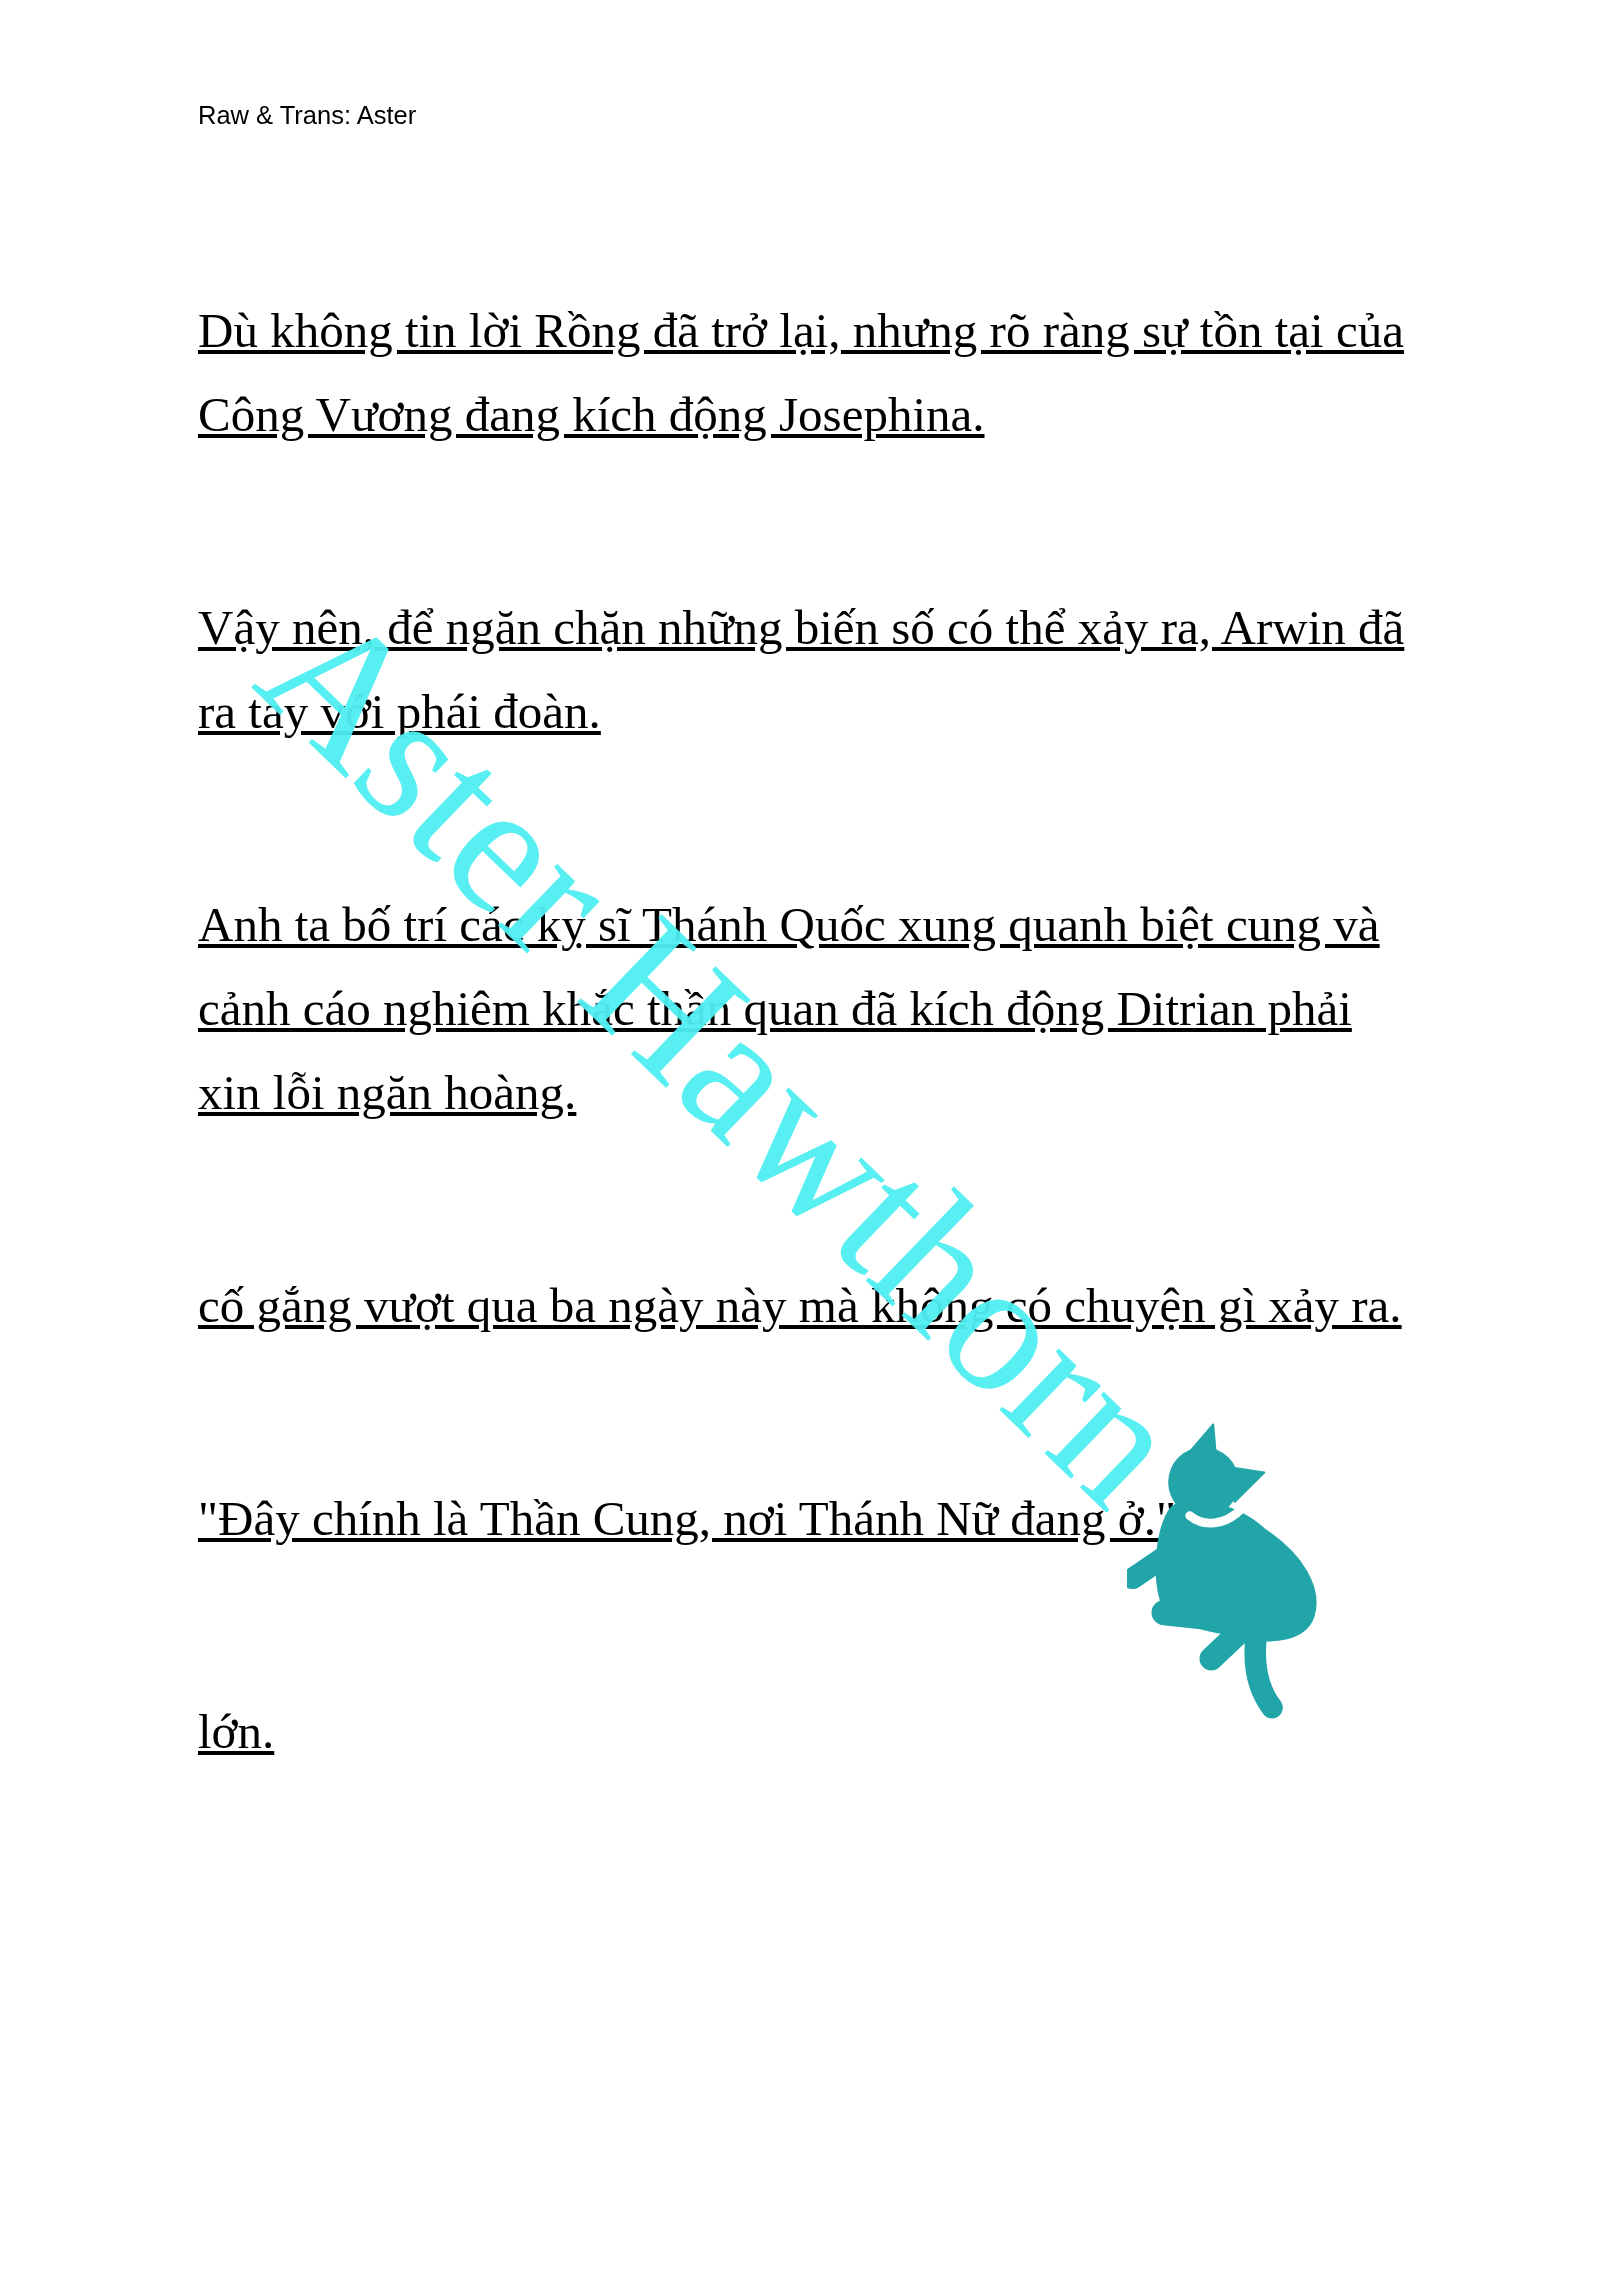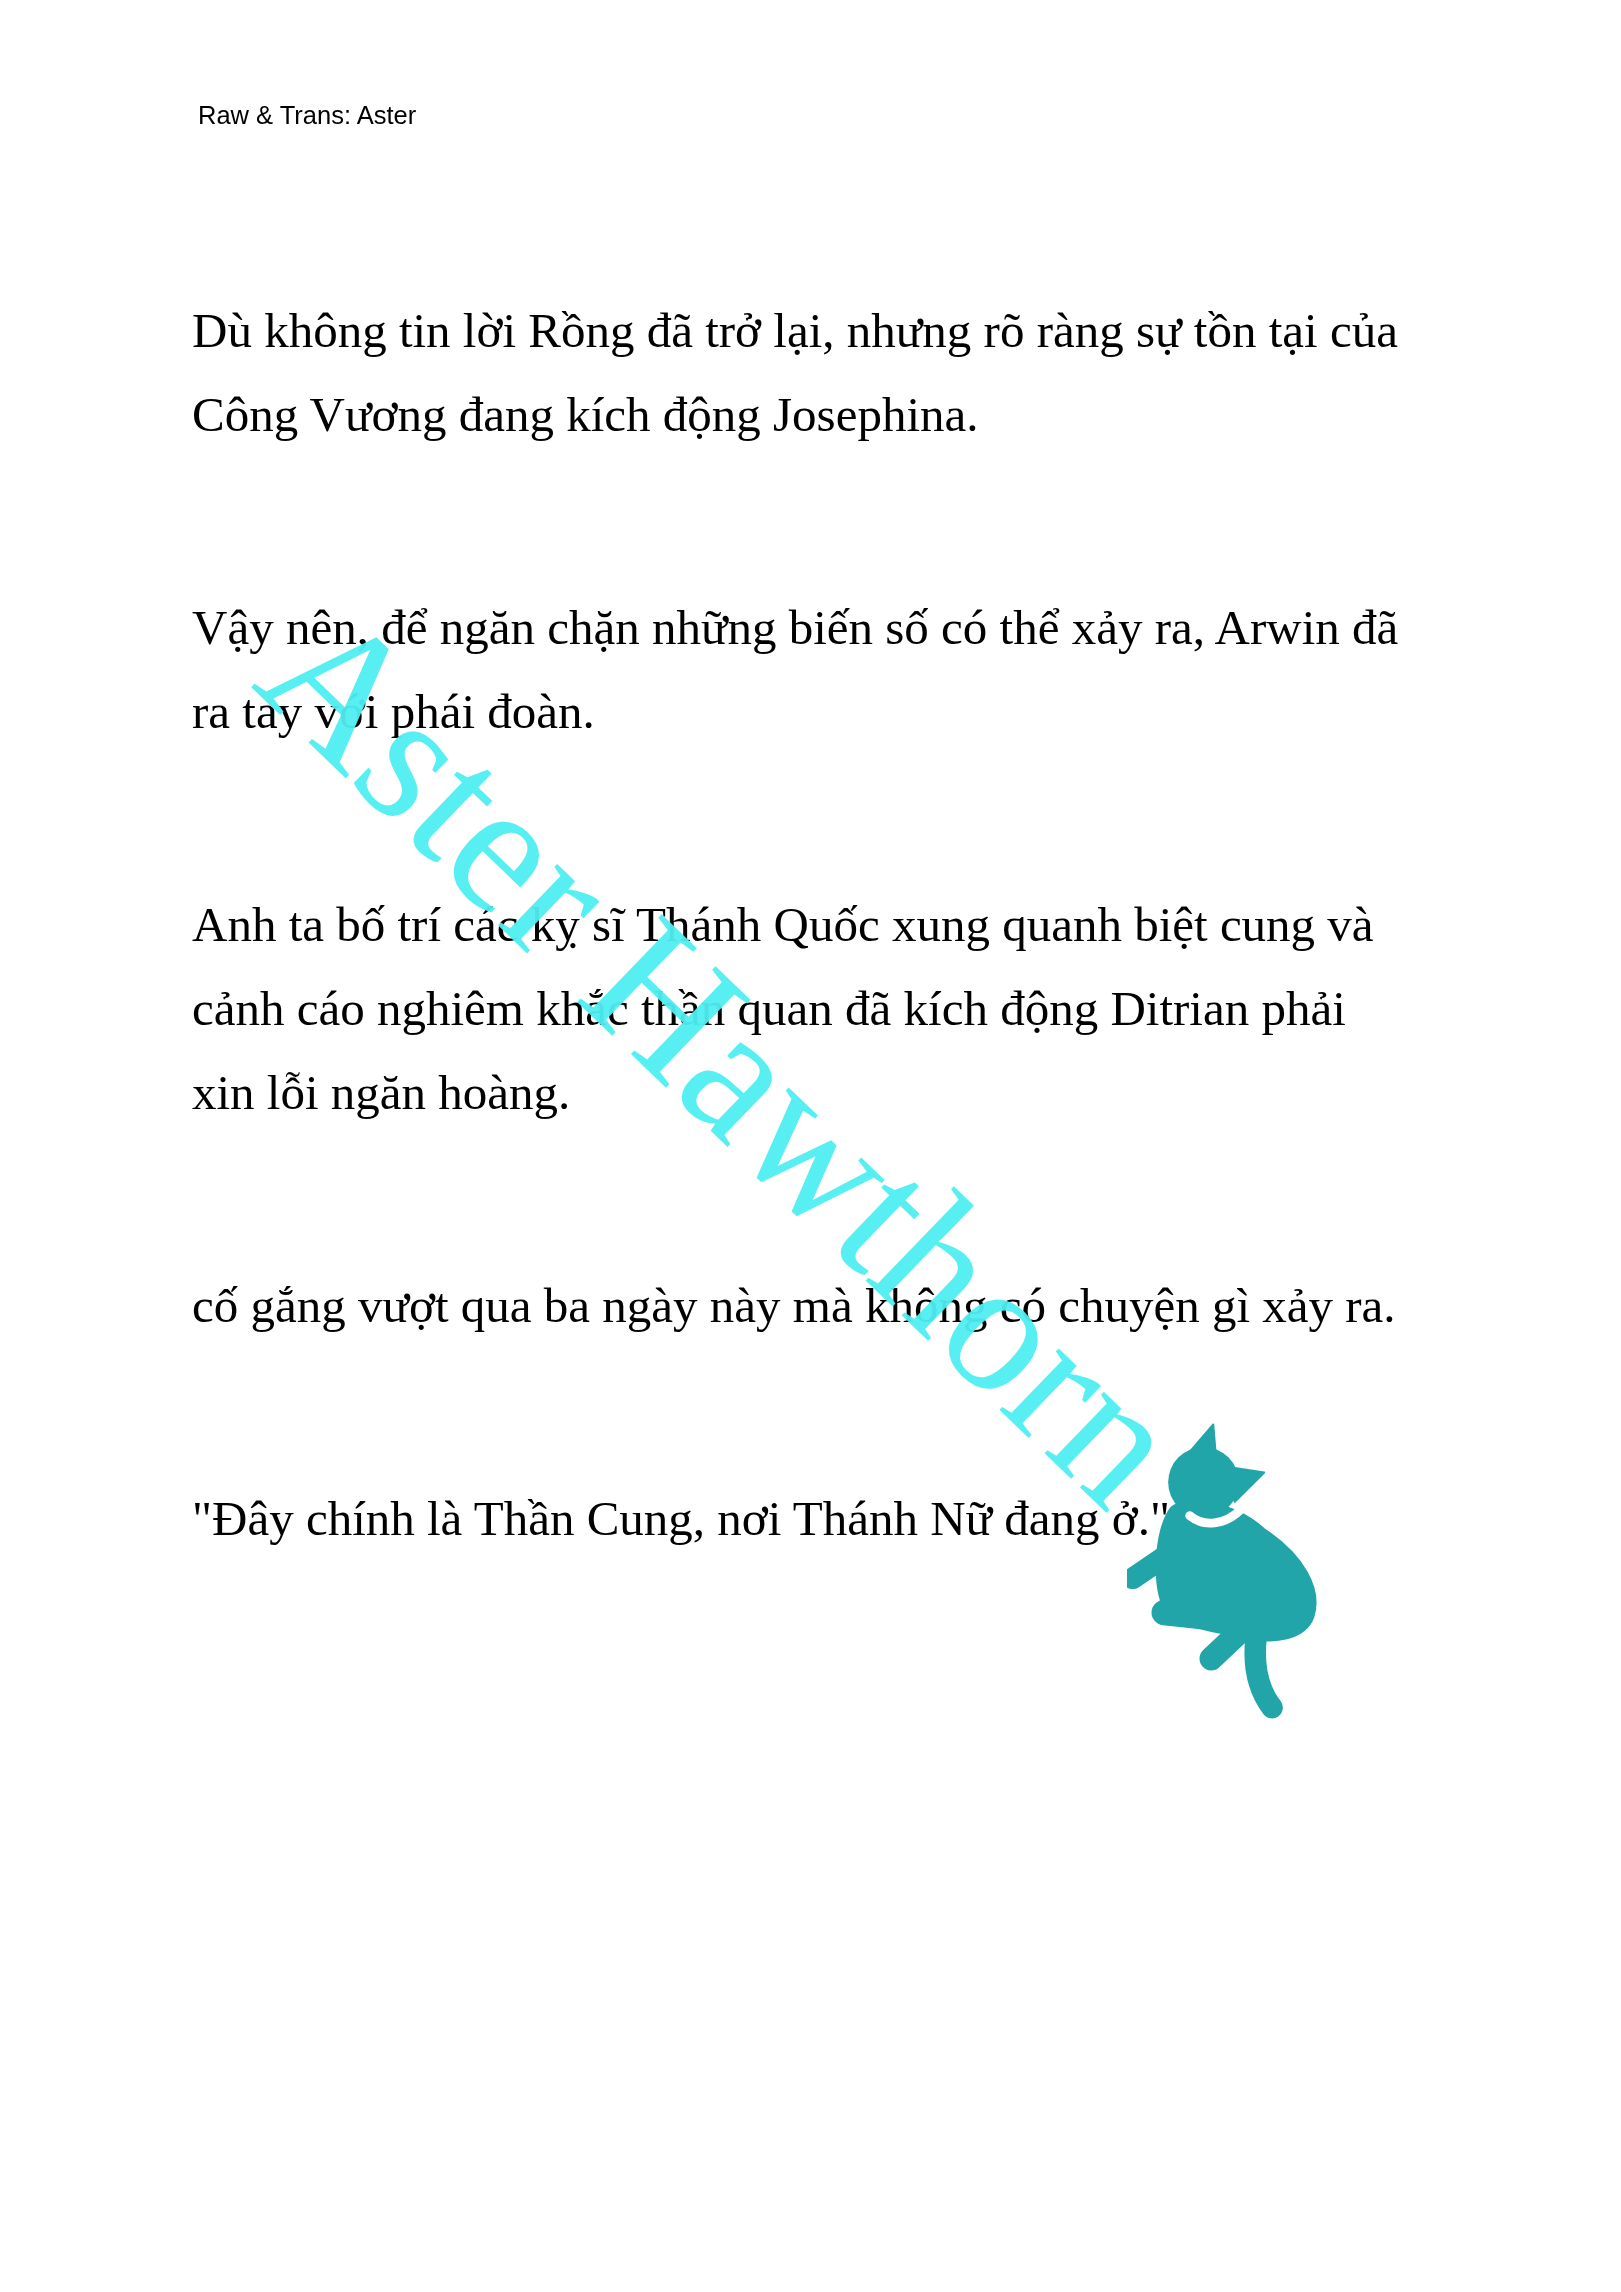--- a/index.html
+++ b/index.html
@@ -5,22 +5,22 @@
   html, body { margin:0; padding:0; background:#ffffff; }
   body { width:1621px; height:2293px; position:relative; overflow:hidden; }
   .page { position:absolute; left:0; top:0; width:1621px; height:2293px; background:#ffffff; }
   .header {
     position:absolute; left:198px; top:98px;
     font-family:"Liberation Sans", sans-serif; font-size:25.5px; line-height:35px; color:#000;
     white-space:nowrap;
     text-align:right;
   }
   .body-text {
-    position:absolute; left:192px; top:289px; width:1274px;
-    font-family:"Liberation Serif", serif; font-size:49px; line-height:84px; color:#000;
+    position:absolute; left:198px; top:289px; width:1274px;
+    font-family:"Liberation Serif", serif; font-size:49px; line-height:84px; color:#000;text-decoration:underline;
   }
   .para { margin:0 0 129px 0; }
   .line { display:block; white-space:nowrap; }
   .watermark {
     position:absolute; left:250px; top:530px;
     font-family:"Liberation Serif", serif; font-size:186px; line-height:186px;
     color:#4FEFF2; white-space:nowrap;
     transform-origin:0 156px; transform:rotate(44deg);
     opacity:0.95; pointer-events:none;
   }
@@ -47,20 +47,21 @@
       <span class="line">cảnh cáo nghiêm khắc thần quan đã kích động Ditrian phải</span>
       <span class="line">xin lỗi ngăn hoàng.</span>
     </p>
     <p class="para">
       <span class="line">cố gắng vượt qua ba ngày này mà không có chuyện gì xảy ra.</span>
     </p>
     <p class="para">
       <span class="line">"Đây chính là Thần Cung, nơi Thánh Nữ đang ở."</span>
     </p>
     <p class="para">
+      <span class="line">lớn.</span>
     </p>
   </div>
 
   <div class="watermark">Aster Hawthorn</div>
 
   <div class="cat">
     <svg width="245" height="353" viewBox="0 0 250 360" xmlns="http://www.w3.org/2000/svg">
       <g fill="#21A5A8" stroke="#21A5A8" stroke-linecap="round" stroke-linejoin="round">
 
         <polygon points="58,68 88,33 92,80" stroke-width="2"></polygon>

